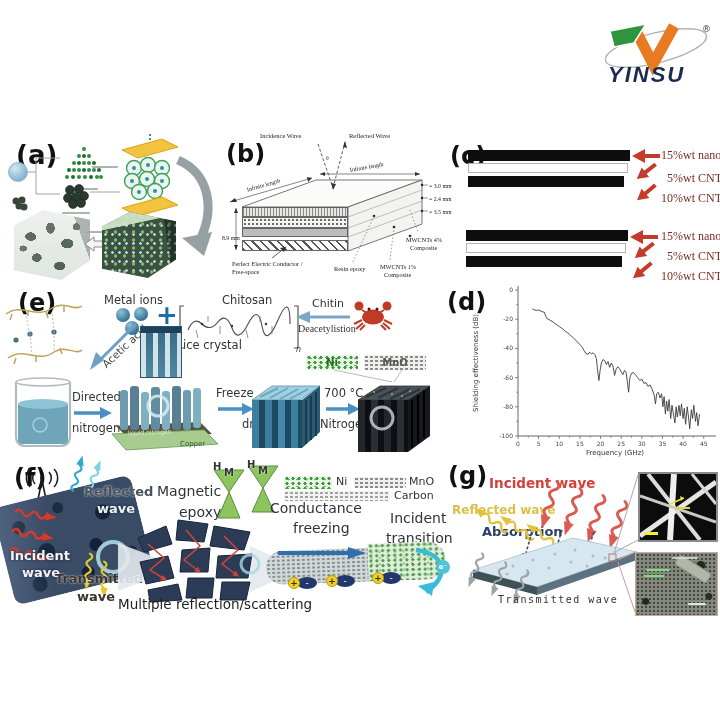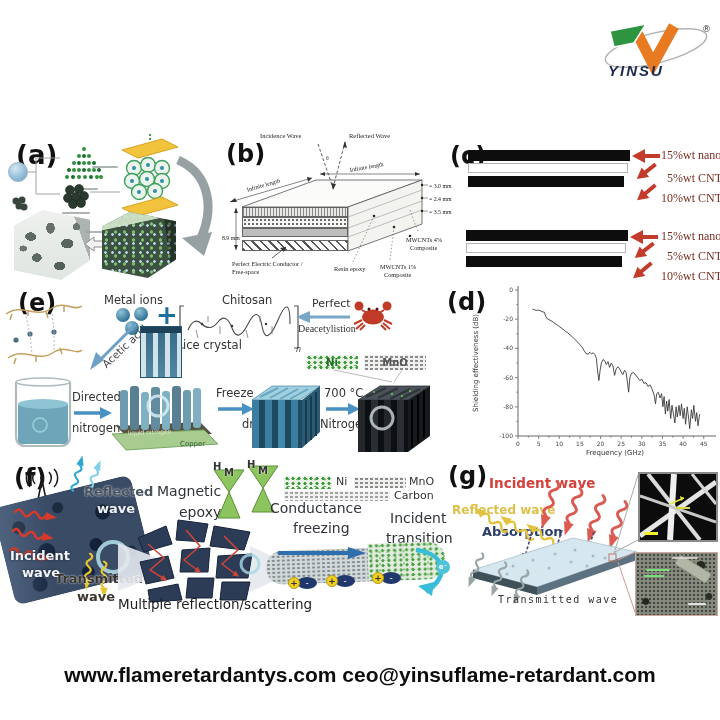--- a/index.html
+++ b/index.html
@@ -34,21 +34,21 @@
     </defs>
   </svg>
 
   <div class="abs" style="left:596px;top:22px;width:124px;height:68px;">
     <svg width="124" height="50">
       <ellipse cx="60" cy="26" rx="52" ry="15" transform="rotate(-14 60 26)" fill="none" stroke="#b3b3b3" stroke-width="1.4"></ellipse>
       <path d="M40,9 L57,42 L78,4" fill="none" stroke="#e87b22" stroke-width="11" stroke-linejoin="miter"></path>
       <polygon points="14,9 50,2 38,21 18,25" fill="#2e9440" stroke="#ffffff" stroke-width="1.5"></polygon>
       <text x="106" y="10" font-size="9" fill="#444">®</text>
     </svg>
-    <div class="t b" style="left:12px;top:40px;font-size:15px;font-style:italic;font-weight:900;color:#1b2a4e;letter-spacing:2px;font-family:'Liberation Sans',sans-serif;">YINSU</div>
+    <div class="t b" style="left:12px;top:40px;font-size:22px;font-style:italic;font-weight:900;color:#1b2a4e;letter-spacing:2px;font-family:'Liberation Sans',sans-serif;">YINSU</div>
   </div>
 
   <div class="t pl" style="left:16px;top:140px;font-size:26px;">(a)</div>
 
   <svg class="abs" style="left:60px;top:144px;" width="48" height="40">
     <g fill="#2f8f3f">
       <circle cx="24" cy="5" r="2"></circle>
         <circle cx="19" cy="12" r="2"></circle>
         <circle cx="24" cy="12" r="2" fill="#1d6f2f"></circle>
         <circle cx="29" cy="12" r="2"></circle>
@@ -372,21 +372,21 @@
         <circle cx="56" cy="26" r="1.2"></circle>
         <circle cx="90" cy="24" r="1.2"></circle>
       </g>
     <text x="120" y="52" font-size="8" font-style="italic" fill="#333">n</text>
   </svg>
 
   <svg class="abs" style="left:296px;top:310px;" width="58" height="14">
     <line x1="54" y1="7" x2="12" y2="7" stroke="#7aa7c7" stroke-width="3"></line>
       <polygon points="0,7 14,1 14,13" fill="#7aa7c7"></polygon>
   </svg>
-  <div class="t" style="left:312px;top:297px;font-size:11px;color:#333;">Perfect</div>
+  <div class="t" style="left:312px;top:297px;font-size:11px;color:#333;">Chitin</div>
   <div class="t" style="left:298px;top:323px;font-size:10px;color:#333;font-family:Liberation Serif, serif;">Deacetylistion</div>
 
   <svg class="abs" style="left:352px;top:296px;" width="44" height="36">
     <g stroke="#c03a28" stroke-width="2" fill="none">
       <line x1="10" y1="24" x2="2" y2="28"></line>
         <line x1="11" y1="27" x2="4" y2="33"></line>
         <line x1="13" y1="29" x2="8" y2="34"></line>
       <line x1="32" y1="24" x2="40" y2="28"></line>
         <line x1="31" y1="27" x2="38" y2="33"></line>
         <line x1="29" y1="29" x2="34" y2="34"></line>
@@ -775,15 +775,14 @@
        radial-gradient(circle at 90% 70%,#2c2f26 3px,transparent 4px),
        radial-gradient(#42463e 1px,transparent 1.5px);
        background-size:100% 100%,100% 100%,100% 100%,4px 4px;overflow:hidden;">
     <div class="abs" style="left:38px;top:10px;width:36px;height:10px;background:#b2b6a6;border:1px solid #8b8f80;border-radius:3px;transform:rotate(32deg);"></div>
     <div class="smudge" style="left:10px;top:16px;width:24px;background:#7de87d;opacity:.9;"></div>
     <div class="smudge" style="left:8px;top:22px;width:20px;background:#7de87d;opacity:.9;"></div>
     <div class="smudge" style="left:52px;top:50px;width:18px;background:#eee;opacity:.9;"></div>
     <div class="smudge" style="left:36px;top:4px;width:26px;background:#ddd;opacity:.8;"></div>
   </div>
 
-  <div class="t b" style="left:0;top:663px;width:720px;text-align:center;font-size:21px;color:#0d0d0d;font-family:'Liberation Sans',sans-serif;">www.flameretardantys.com ceo@yinsuflame-retardant.com</div>
 
 </div>
 
 </body></html>

